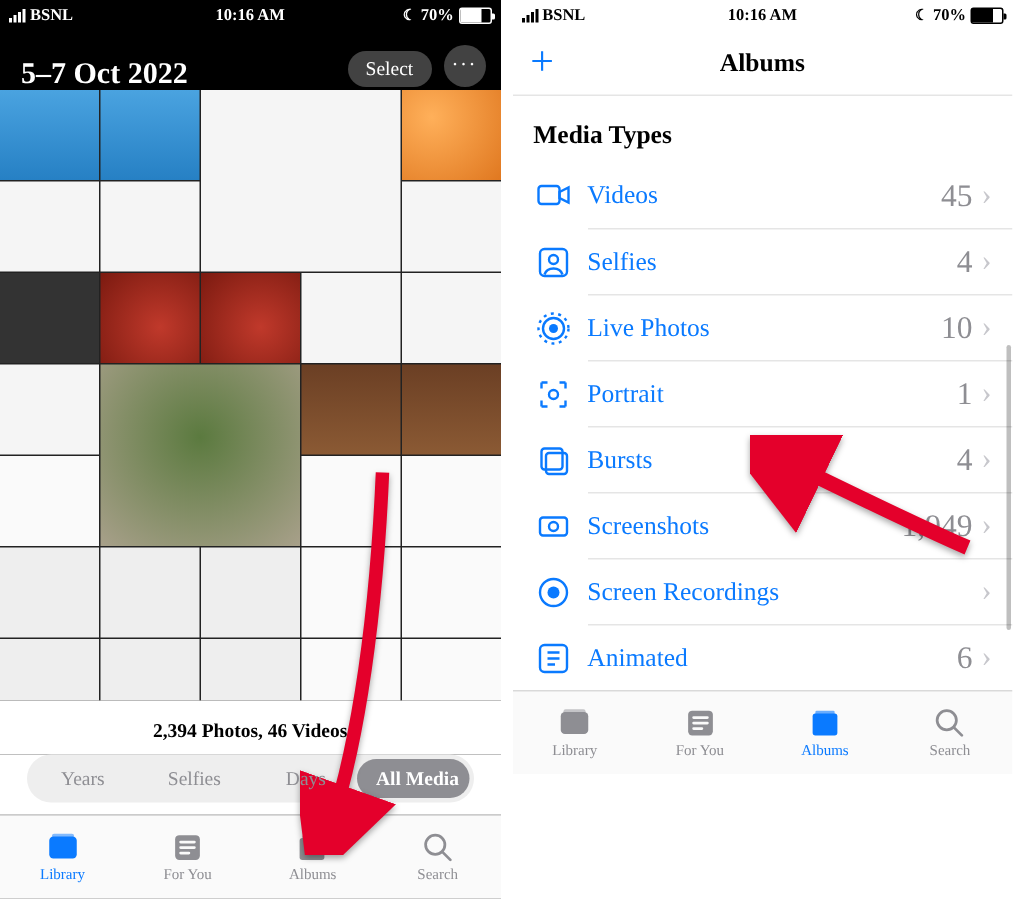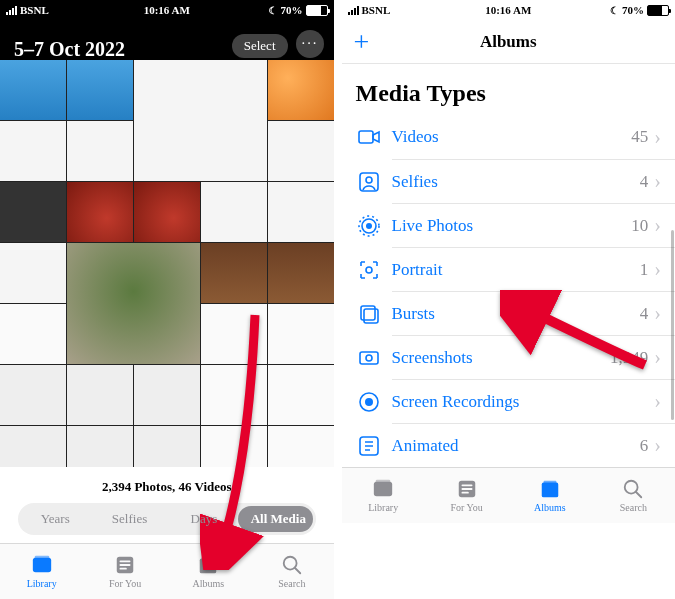--- a/index.html
+++ b/index.html
@@ -62,30 +62,30 @@
   .album-th{width:110px;height:80px;border-radius:8px;background:#f0f0f0;display:flex;align-items:center;justify-content:center;position:relative;overflow:hidden}
   .album-th.split{display:grid;grid-template-columns:1fr 1fr;gap:2px;background:transparent}
   .album-th.split div{background:#f0f0f0;border-radius:6px;display:flex;align-items:center;justify-content:center}
   .album-th.places{background:#6ec5f5}
   .album-th.places .pin{width:40px;height:40px;border-radius:8px;border:3px solid #fff;background:#fff;transform:rotate(-6deg);box-shadow:0 2px 6px rgba(0,0,0,.25);position:relative}
   .album-th.places .pin::after{content:"";position:absolute;inset:3px;background:linear-gradient(#b08060,#8a5a3a);border-radius:4px}
   .avatar-ph{width:34px;height:34px}
   .avatar-ph circle{fill:none;stroke:#c0c0c5;stroke-width:2}
   .album-name{font-size:14px;color:#000;margin-top:6px}
   .album-count{font-size:14px;color:#8e8e93}
-  .section-title{font-size:24px;font-weight:700;padding:16px 14px 8px}
+  .section-title{font-size:17px;font-weight:700;padding:16px 14px 8px}
   .list{}
   .row{display:flex;align-items:center;height:44px;padding:0 14px;position:relative}
   .row + .row{border-top:.5px solid #e5e5e5;margin-left:50px;padding-left:0}
   .row + .row .row-icon{margin-left:-36px}
   .row .row-inner{display:flex;align-items:center;width:100%}
   .row-icon{width:26px;height:26px;margin-right:10px;color:#0a7aff;display:flex;align-items:center;justify-content:center}
   .row-icon svg{width:24px;height:24px;stroke:#0a7aff;fill:none;stroke-width:1.6}
   .row-label{flex:1;font-size:17px;color:#0a7aff}
-  .row-count{font-size:17px;color:#8e8e93;margin-right:6px}
+  .row-count{font-size:21px;color:#8e8e93;margin-right:6px}
   .chevron{color:#c7c7cc;font-size:20px}
   .scroll-ind{position:absolute;right:1px;top:230px;width:3px;height:190px;background:rgba(0,0,0,.25);border-radius:2px}
 
   
   .arrow{position:absolute;pointer-events:none}
   .arrow svg{filter:drop-shadow(0 2px 2px rgba(0,0,0,.35))}
 </style>
 </head>
 <body>
 

